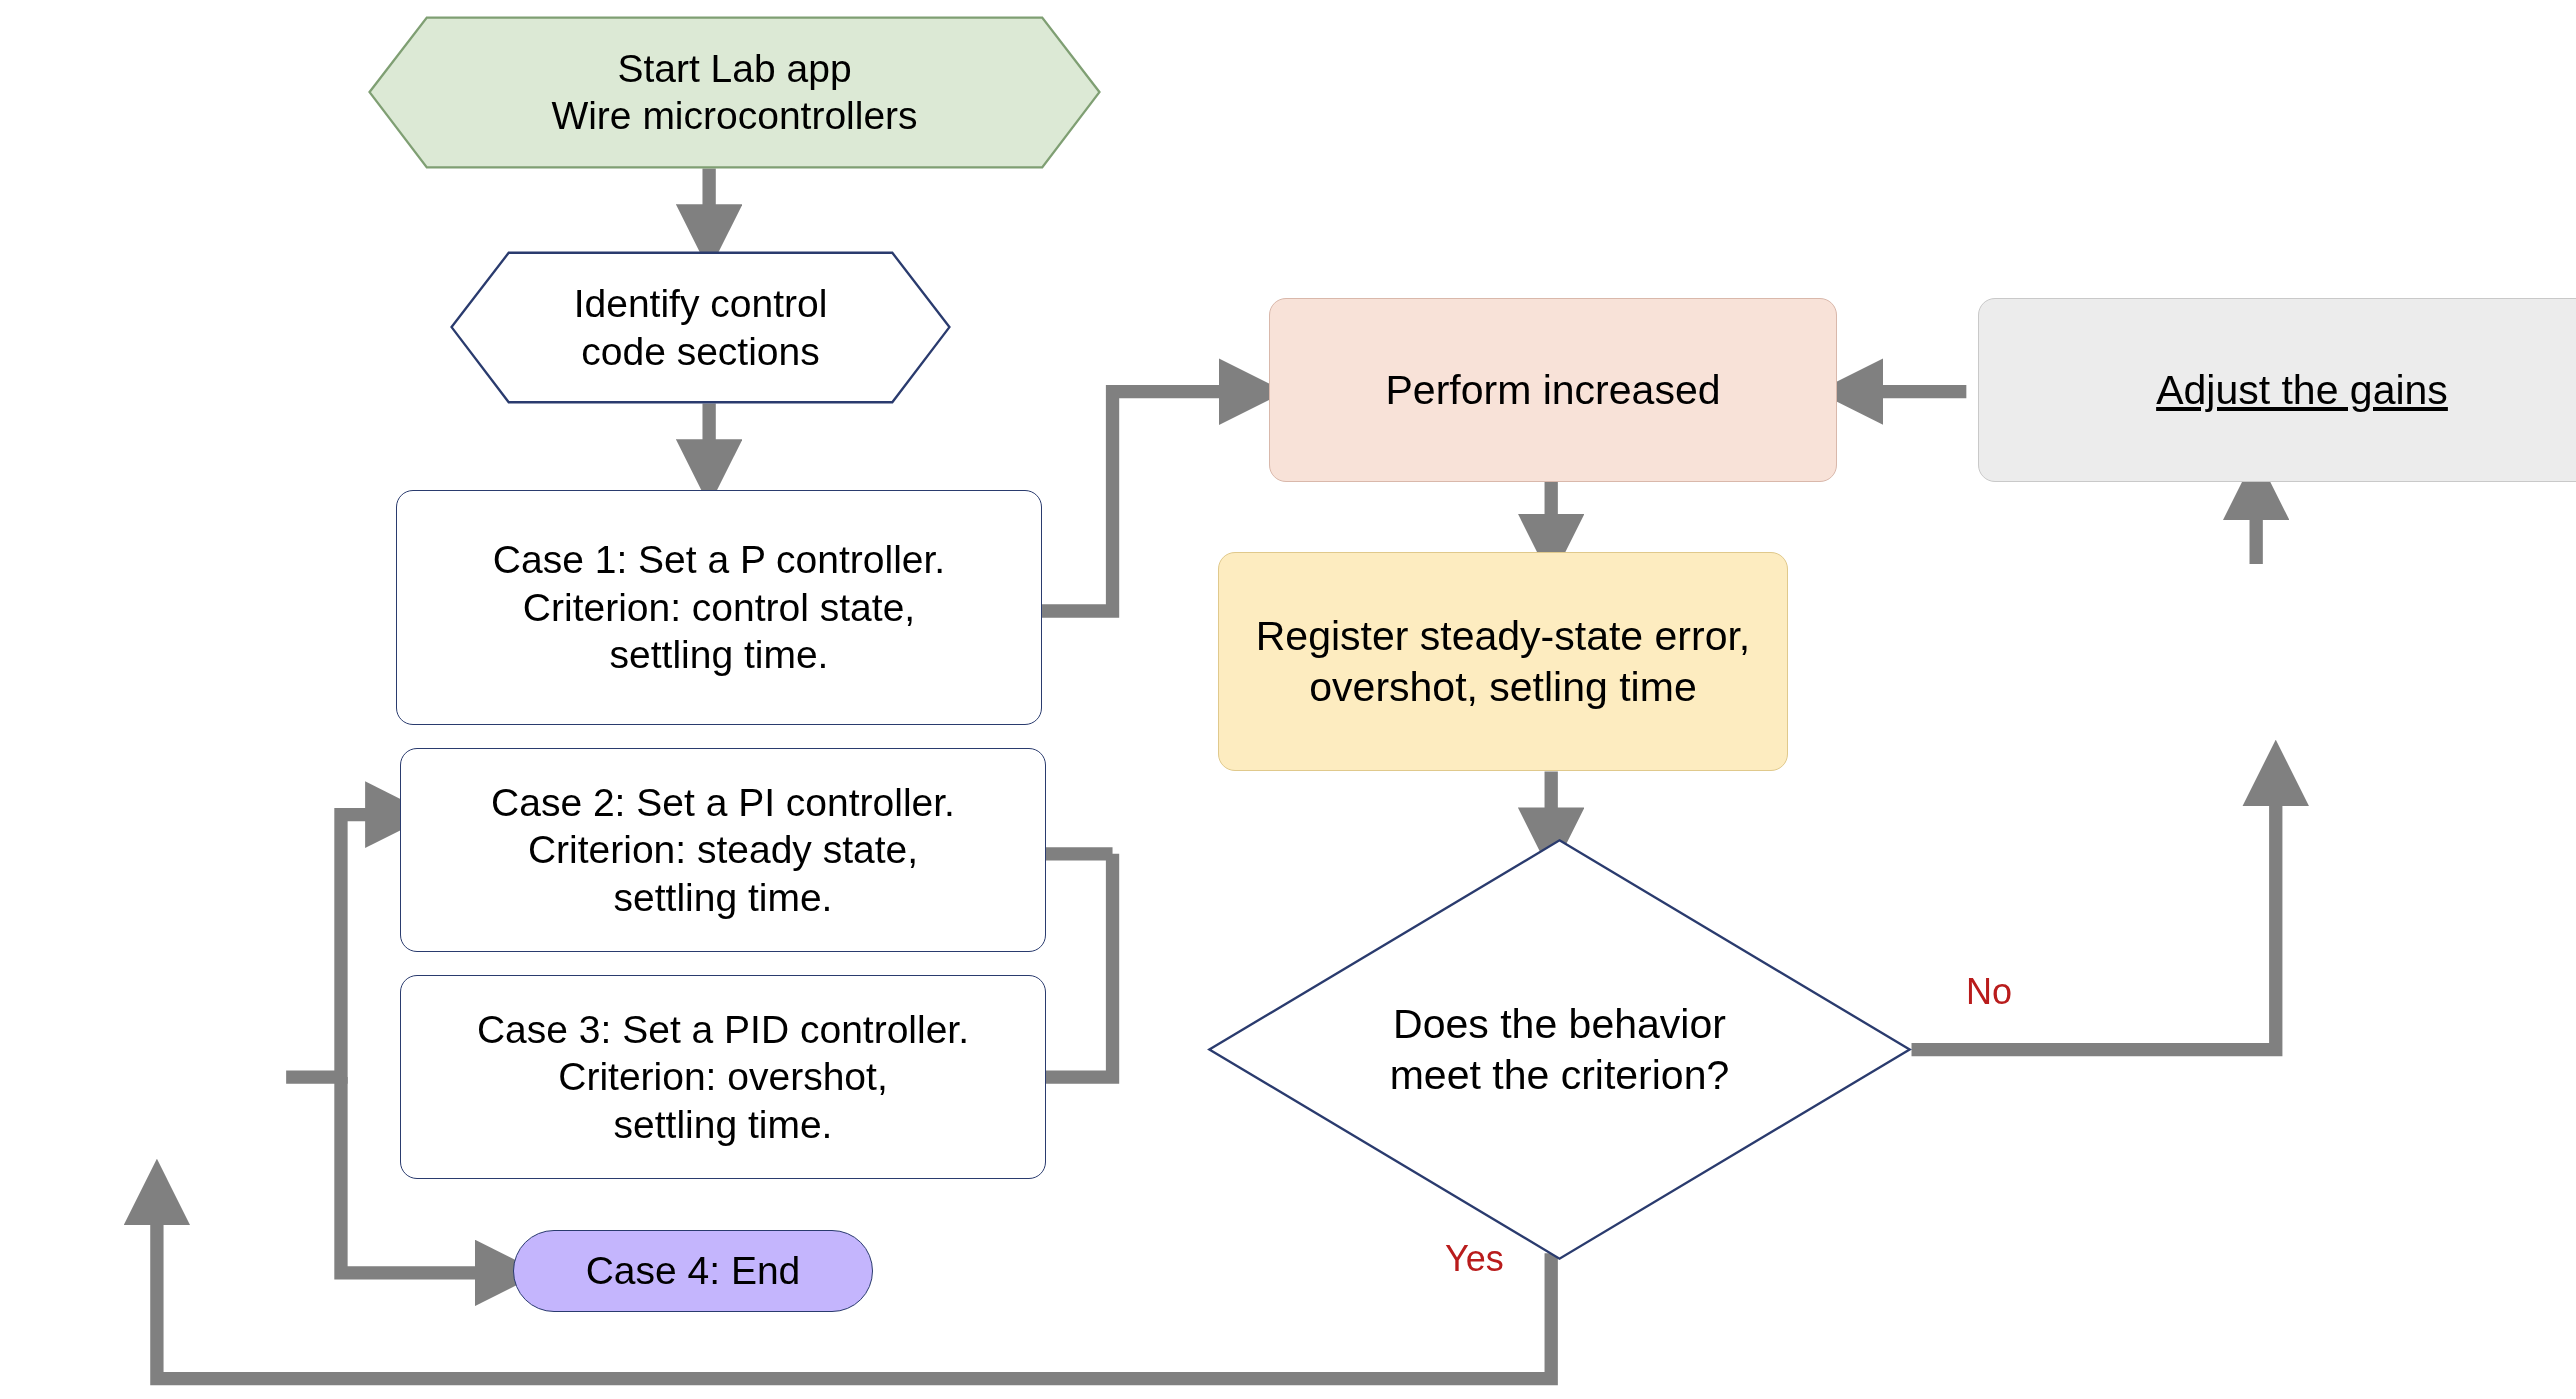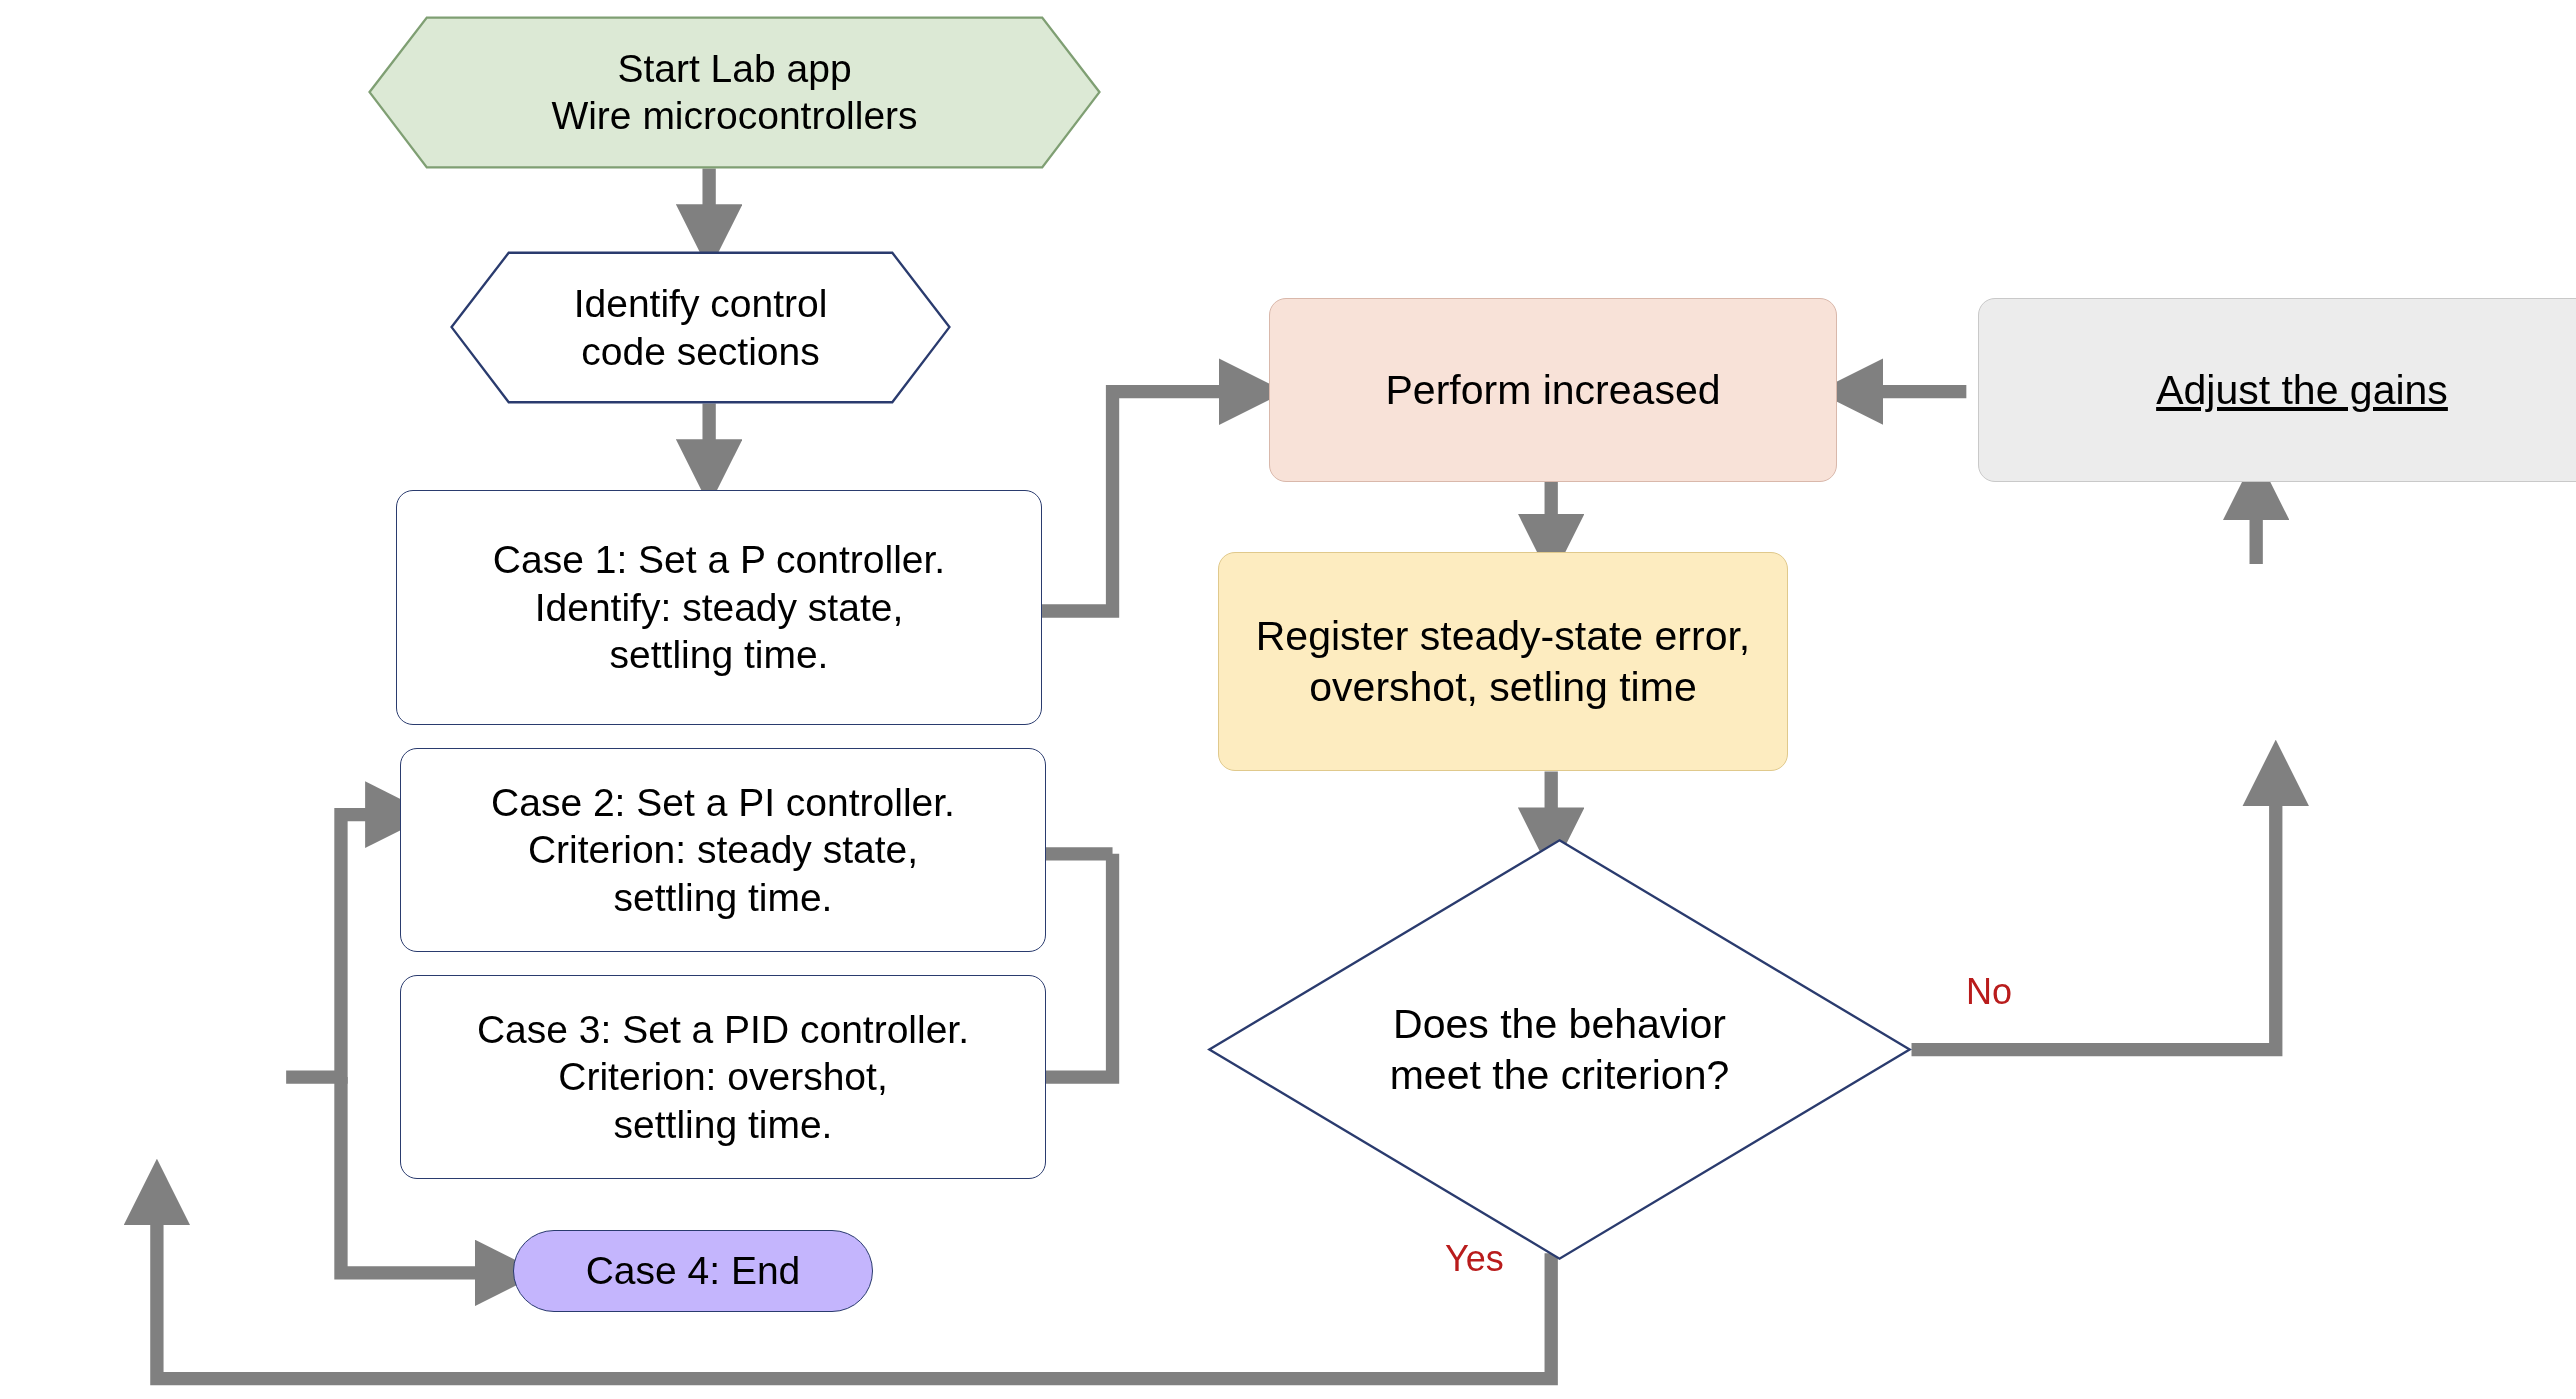--- a/index.html
+++ b/index.html
@@ -120,21 +120,21 @@
   <div class="node hexagon" style="left:450px; top:251px; width:501px; height:153px; font-size:39px;">
     <svg class="hex-svg" width="501" height="153" viewBox="0 0 640 195">
       <polygon points="75,2 565,2 638,97 565,193 75,193 2,97" fill="#ffffff" stroke="#2a3b6e" stroke-width="3"></polygon>
     </svg>
     <div class="hex-label">Identify control
 code sections</div>
   </div>
 
   <div class="node rect rounded" style="left:396px; top:490px; width:646px; height:235px; font-size:39px;">
     <span>Case 1: Set a P controller.
-Identify: steady state,
+Criterion: control state,
 settling time.</span>
   </div>
 
   <div class="node rect rounded" style="left:400px; top:748px; width:646px; height:204px; font-size:39px;">
     <span>Case 2: Set a PI controller.
 Criterion: steady state,
 settling time.</span>
   </div>
 
   <div class="node rect rounded" style="left:400px; top:975px; width:646px; height:204px; font-size:39px;align-items:center;">

